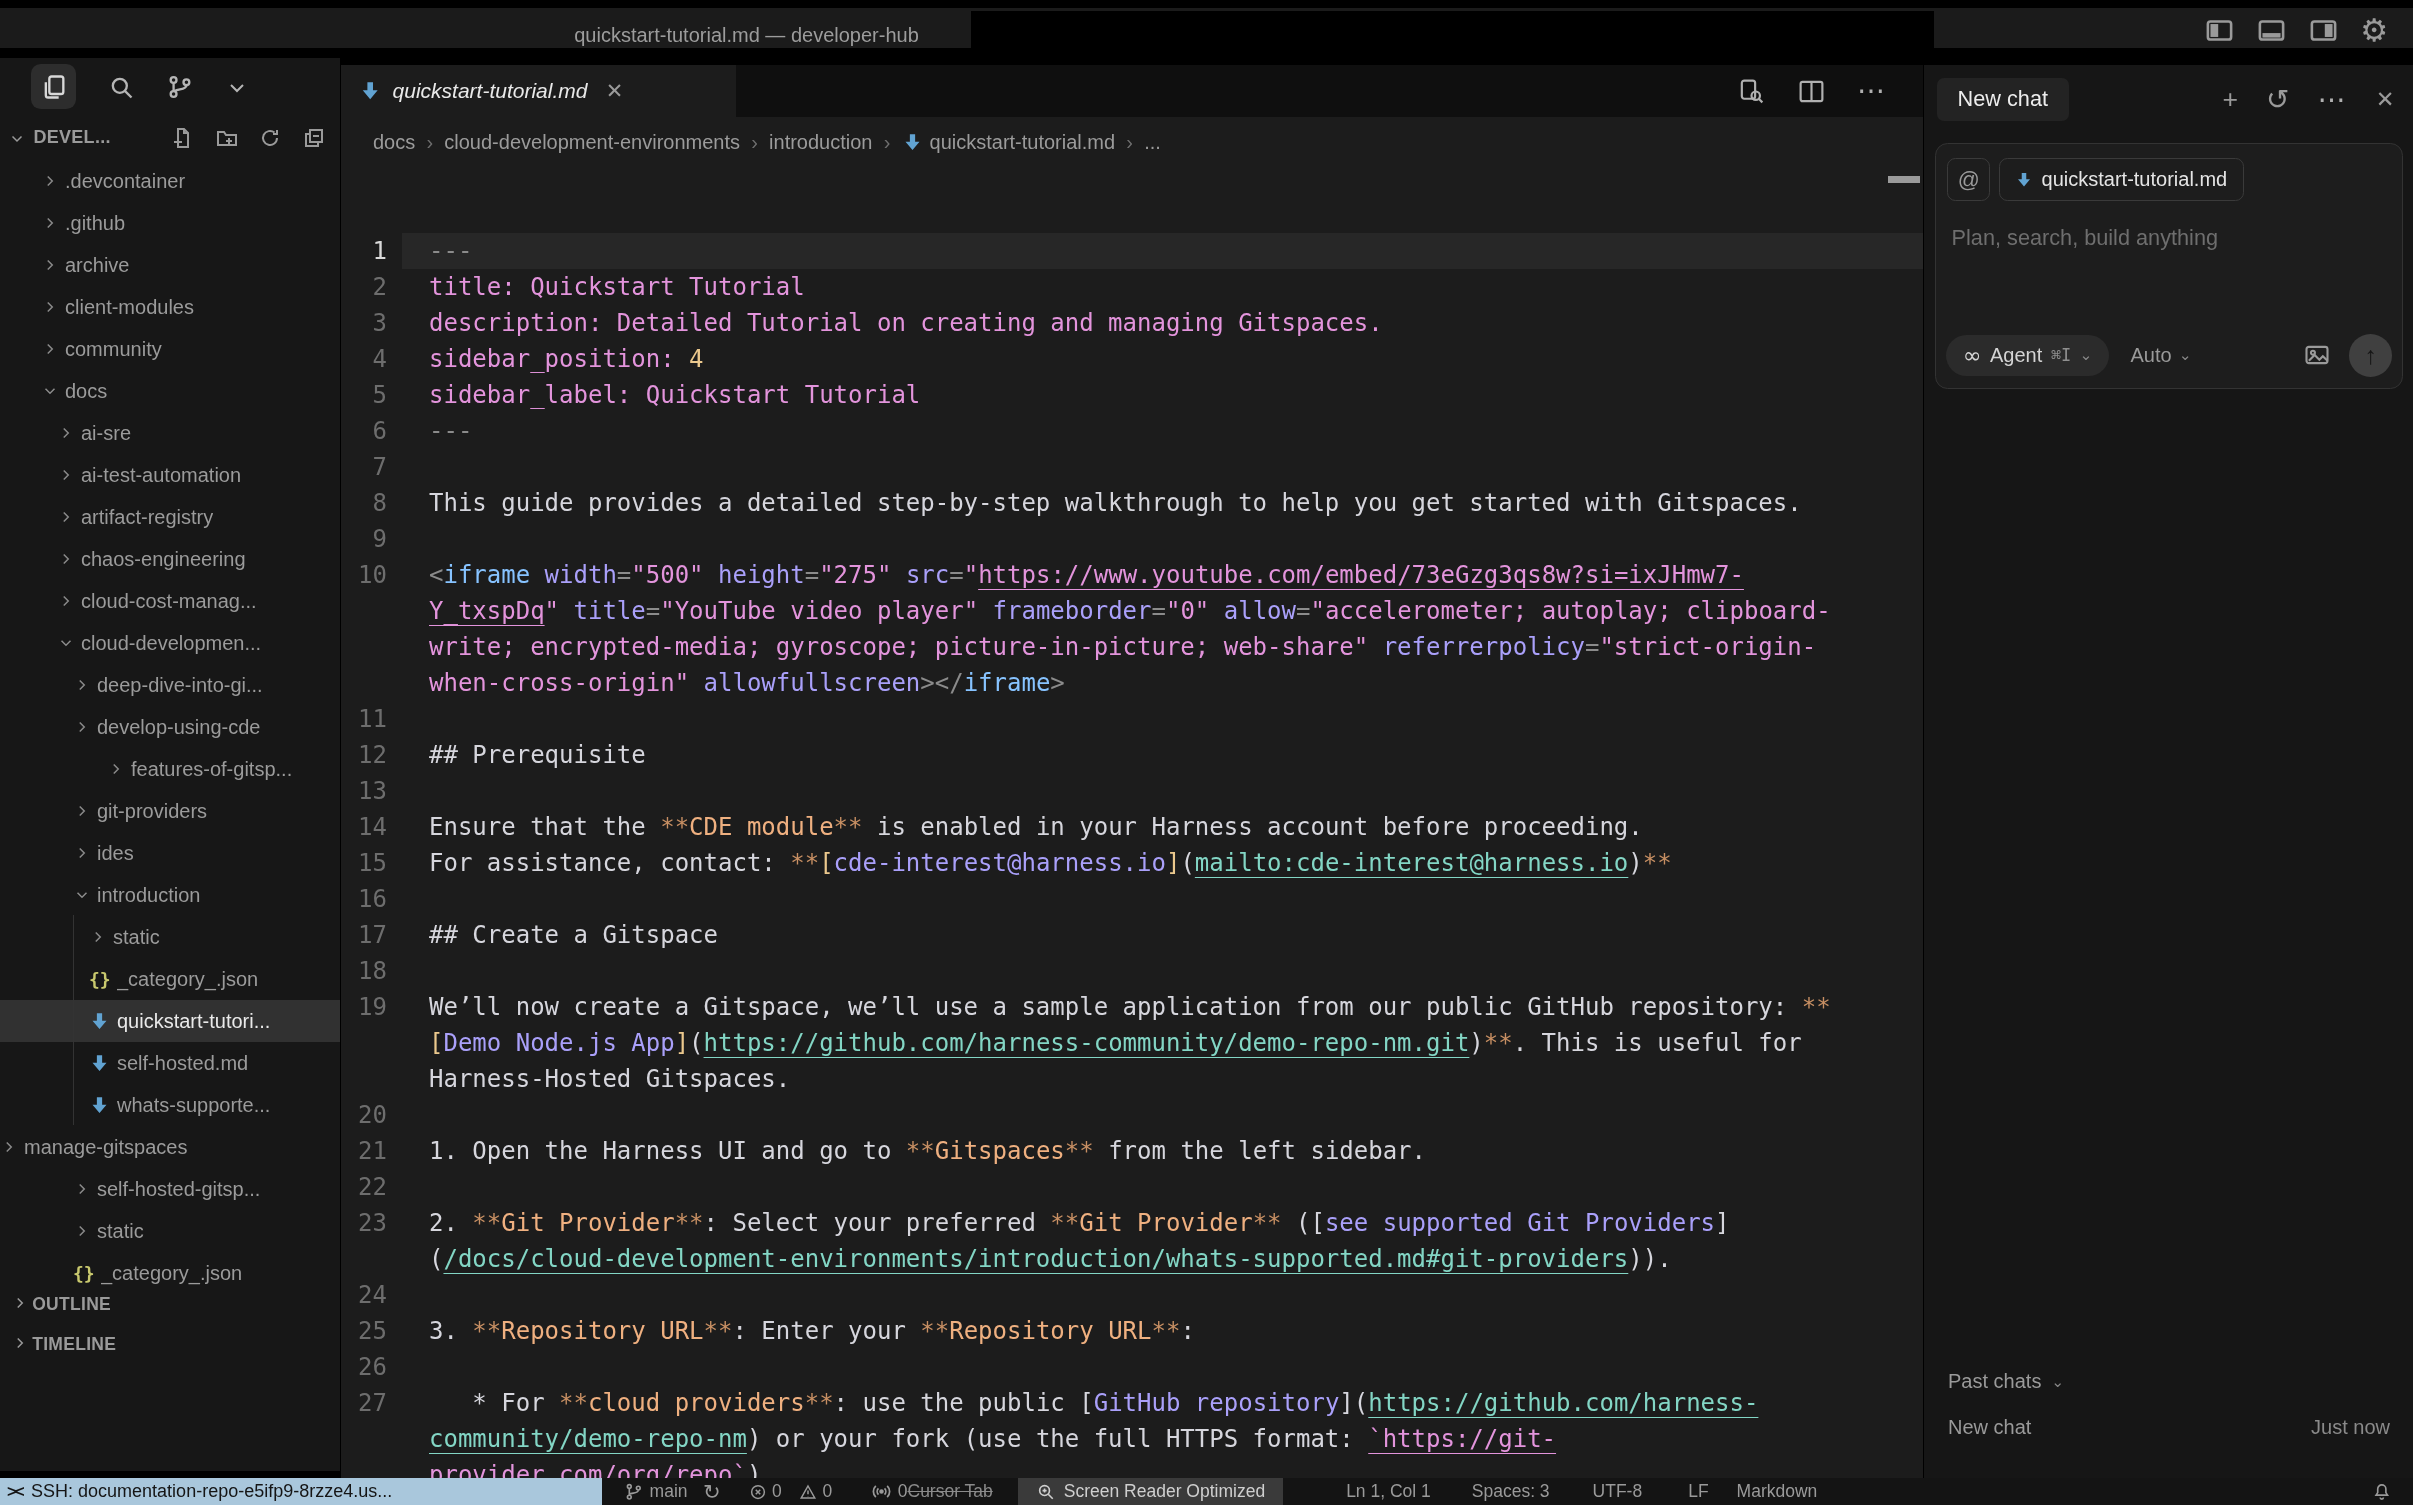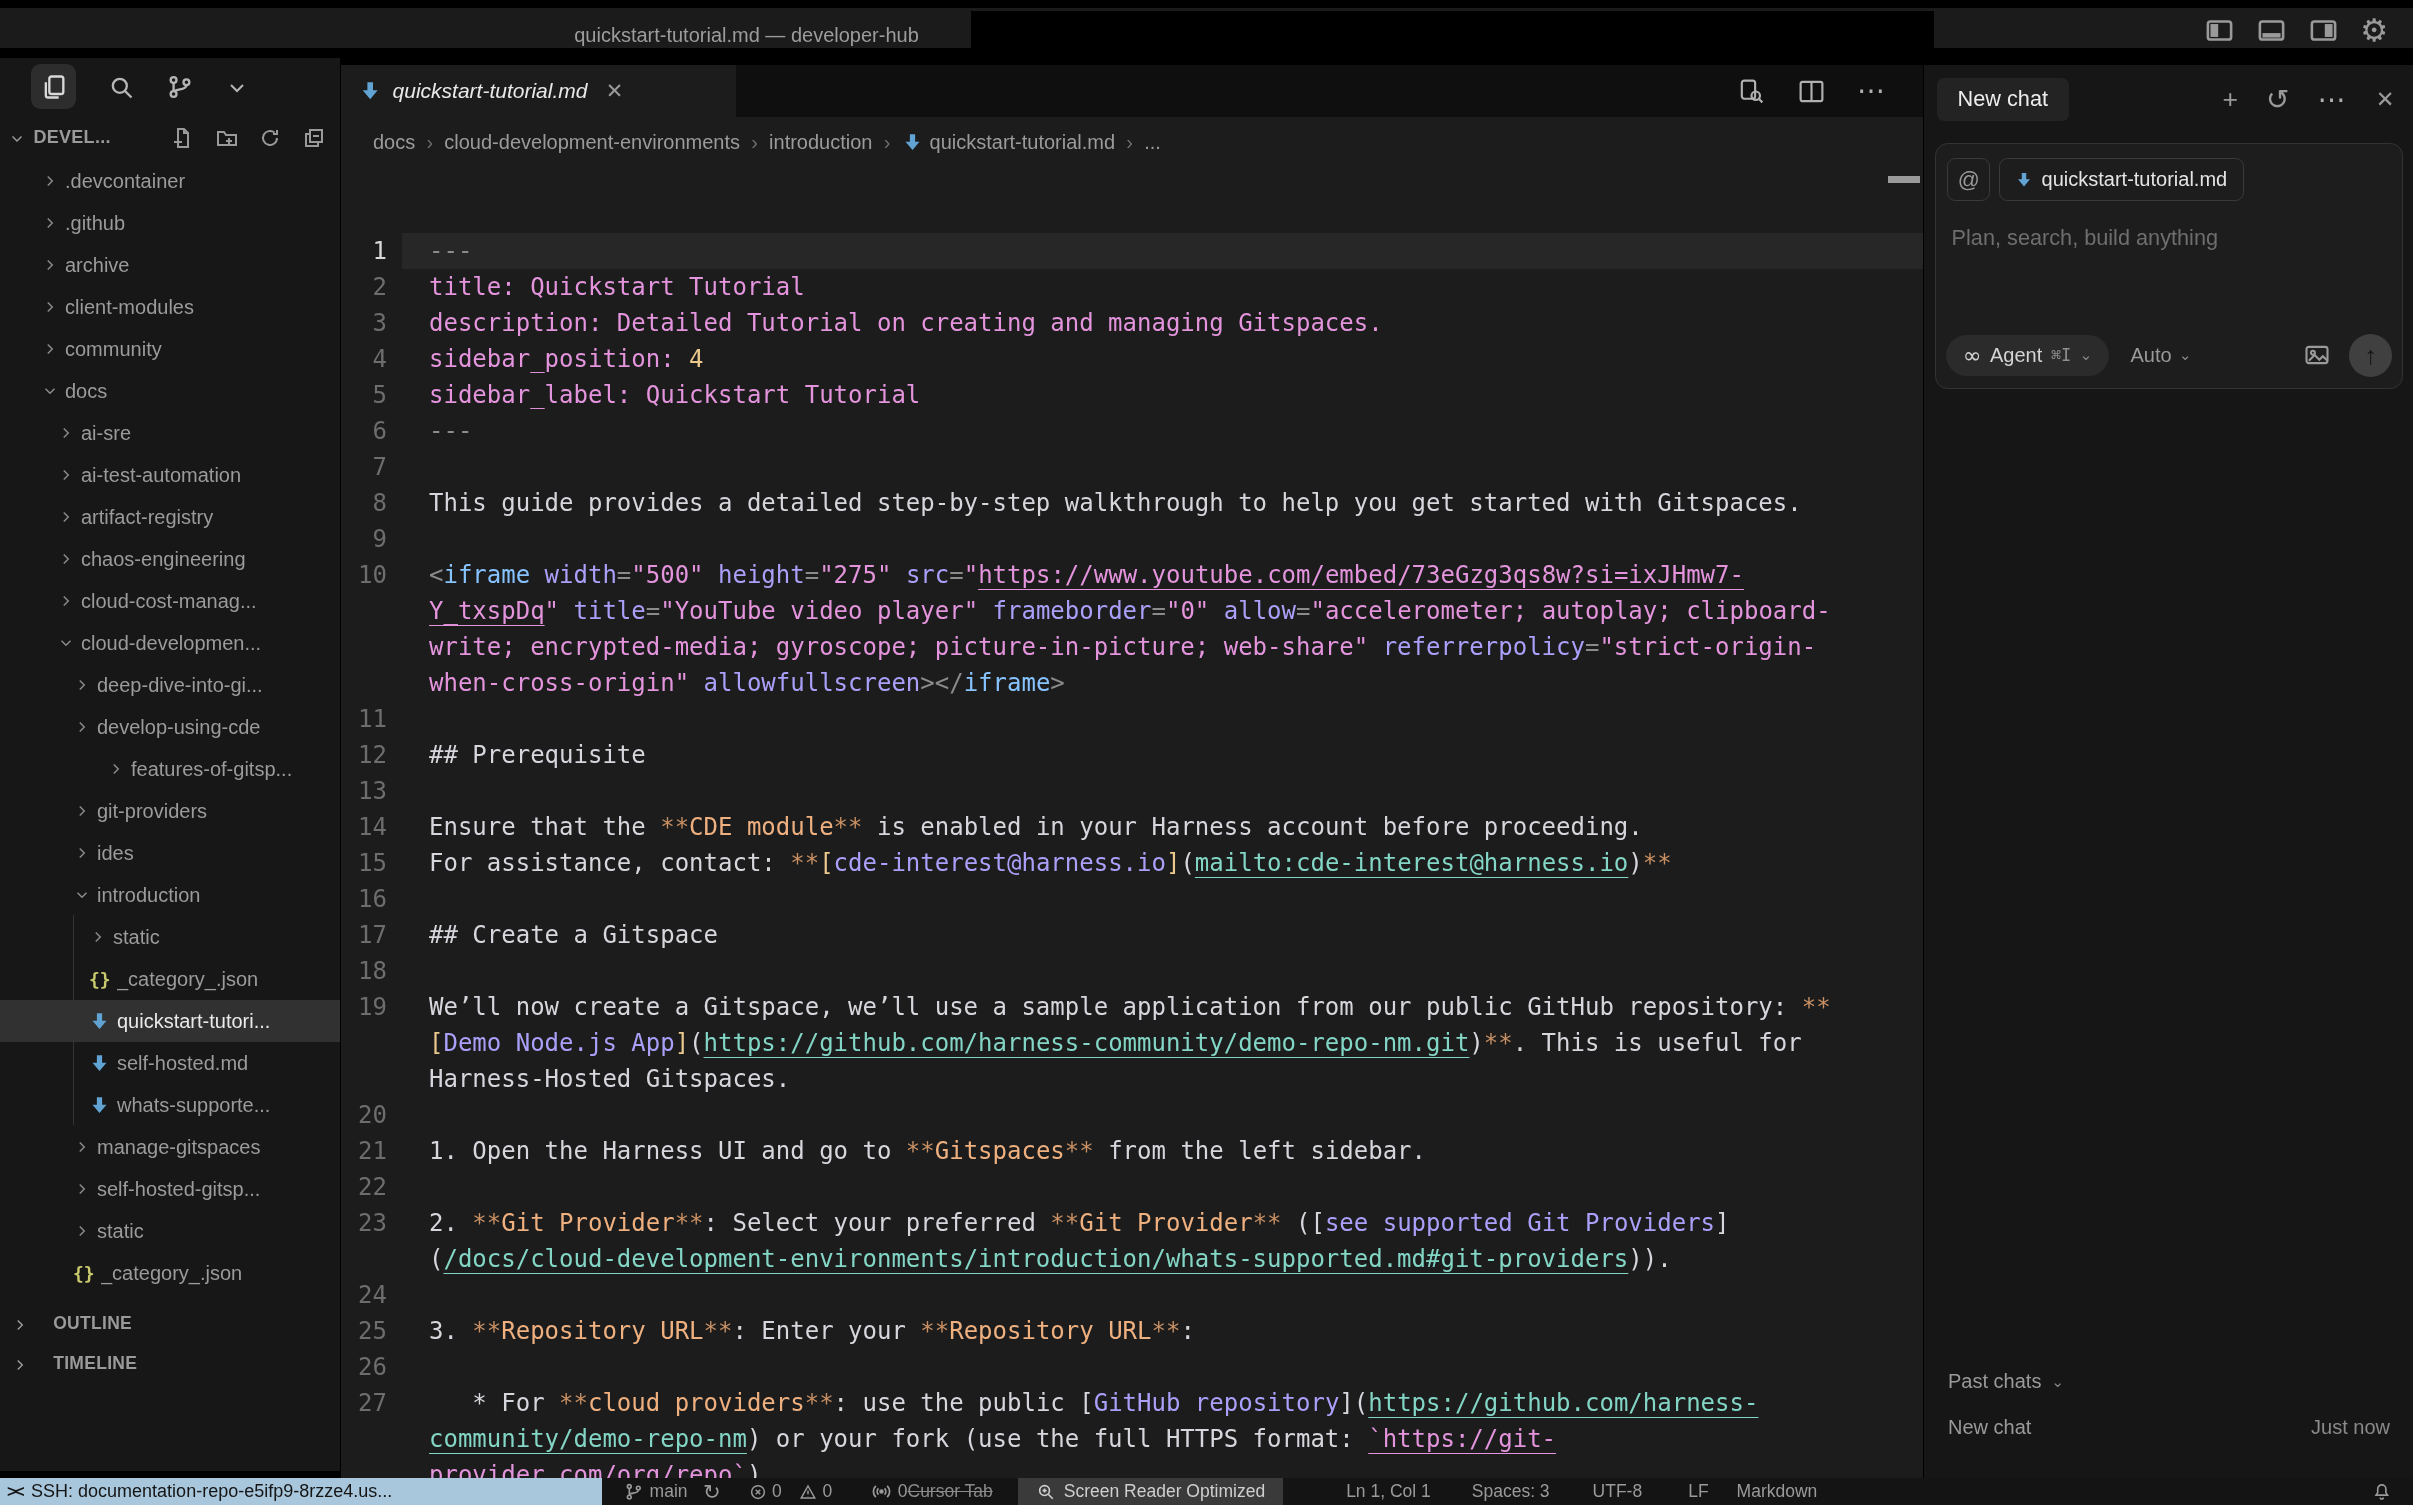--- a/index.html
+++ b/index.html
@@ -27,21 +27,21 @@
   .exp-actions{margin-left:auto;display:flex;gap:19.6px;color:#9a9a9a}
   .tree{position:relative}
   .tree-row{height:42px;display:flex;align-items:center;font-size:20px;color:#9b9b9b;white-space:nowrap;cursor:pointer}
   .tree-row.sel{background:#313131;color:#eaeaea}
   .tree-row .chev{display:flex;width:24px;color:#8a8a8a}
   .tree-row .chev.open svg{transform:rotate(90deg)}
   .tree-row .ficon{display:flex;width:28px}
   .tree-row .jicon{width:28px;color:#c9c96e;font-weight:700;font-size:18px;font-family:"DejaVu Sans Mono",monospace}
   .tree-label{overflow:hidden;text-overflow:ellipsis}
   .indent-guide{position:absolute;left:73px;top:755px;width:1.4px;height:210px;background:#333}
-  .panel-row{height:40px;display:flex;align-items:flex-end;gap:24px;padding-left:11.2px;
+  .panel-row{height:40px;display:flex;align-items:flex-start;gap:3px;padding-left:11.2px;
     color:#9a9a9a;font-weight:700;font-size:17.5px;letter-spacing:0.3px}
   
   .tabstrip{height:52px;background:#0f0f0f;display:flex;align-items:stretch}
   .tab{width:395px;background:#1c1c1c;display:flex;align-items:center;padding:0 18px;gap:11.2px}
   .tab-label{font-style:italic;color:#e9e9e9;font-size:21px;white-space:nowrap}
   .tab-close{color:#9a9a9a;font-size:21px;margin-left:7px}
   .editor-actions{margin-left:auto;display:flex;align-items:center;gap:31px;padding-right:36px;color:#b0b0b0}
   .more-dots{font-size:28px;letter-spacing:2.1px;color:#b0b0b0;line-height:14px}
   
   .breadcrumbs{height:50px;display:flex;align-items:center;padding-left:32px;gap:11.2px;
@@ -366,21 +366,21 @@
         <span class="tree-label">self-hosted.md</span>
       </div>
       <div class="tree-row" style="padding-left: 89px;">
         <span class="ficon">
           <svg width="21" height="21" viewBox="0 0 24 24">
             <path d="M9 2.5h6v8.5h5l-8 9.5-8-9.5h5z" fill="#61a3d2"></path>
           </svg>
         </span>
         <span class="tree-label">whats-supporte...</span>
       </div>
-      <div class="tree-row" style="padding-left: 73px;">
+      <div class="tree-row" style="">
         <span class="chev">
           <svg width="18" height="18" viewBox="0 0 24 24" stroke="currentColor" stroke-width="2" fill="none">
             <path d="M9 6l6 6-6 6"></path>
           </svg>
         </span>
         <span class="tree-label">manage-gitspaces</span>
       </div>
       <div class="tree-row" style="padding-left: 73px;">
         <span class="chev">
           <svg width="18" height="18" viewBox="0 0 24 24" stroke="currentColor" stroke-width="2" fill="none">

